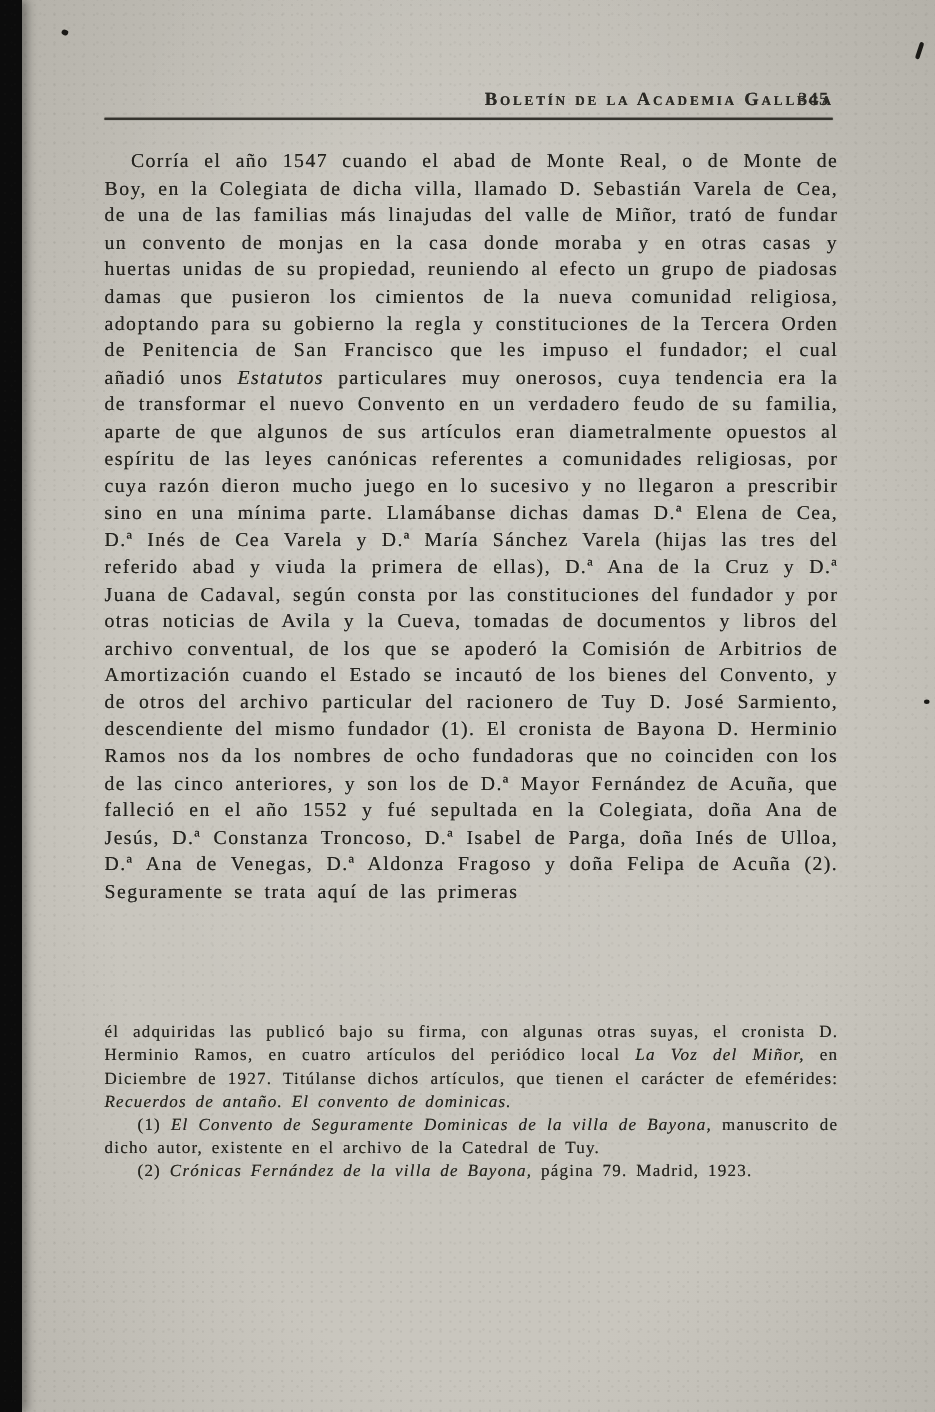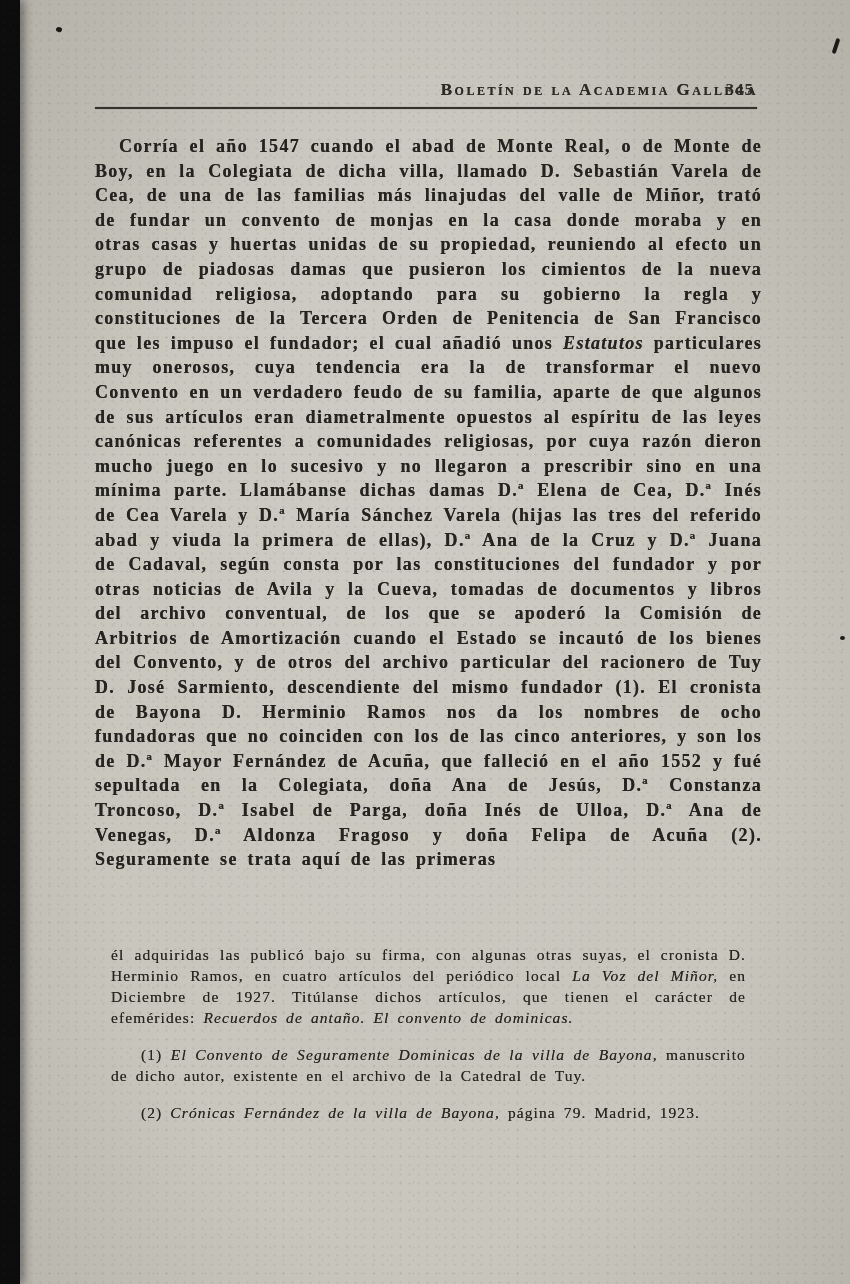--- a/index.html
+++ b/index.html
@@ -88,30 +88,29 @@
   .para {
     margin: 0;
     font-size: 18px;
     line-height: 24.6px;
     text-align: justify;
     text-indent: 24px;
     letter-spacing: 1.3px;
     word-spacing: 4px;
     color: #24231f;
     text-shadow: 0 0 0.6px rgba(36,35,31,0.75);
-    font-weight: bold;
   }
   .footnotes {
     position: absolute;
     left: 95px;
     top: 928px;
     width: 667px;
   }
   .fn {
-    margin: 16px;
+    margin: 0;
     font-size: 15.5px;
     line-height: 21px;
     text-align: justify;
     letter-spacing: 1.1px;
     word-spacing: 3px;
     color: #26251f;
     text-shadow: 0 0 0.5px rgba(38,37,31,0.7);
   }
   .fn.indent { text-indent: 30px; }
   .it { font-style: italic; }

